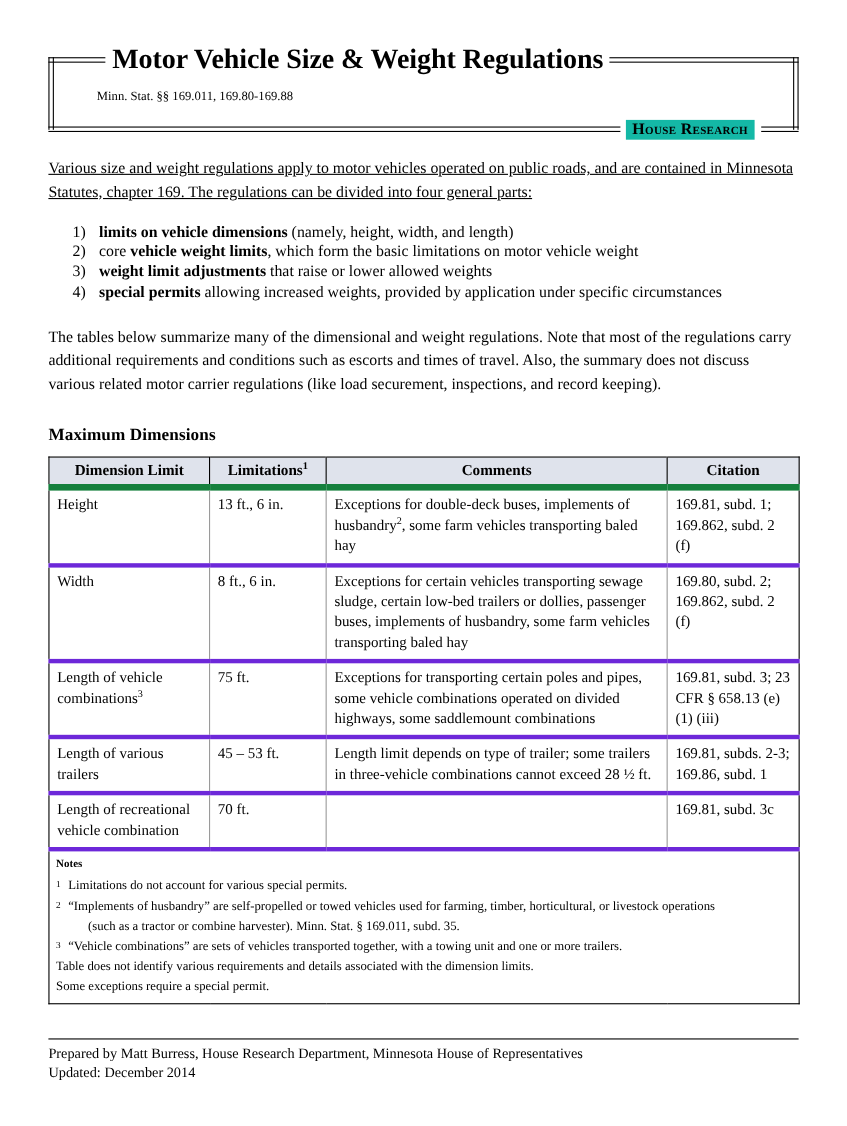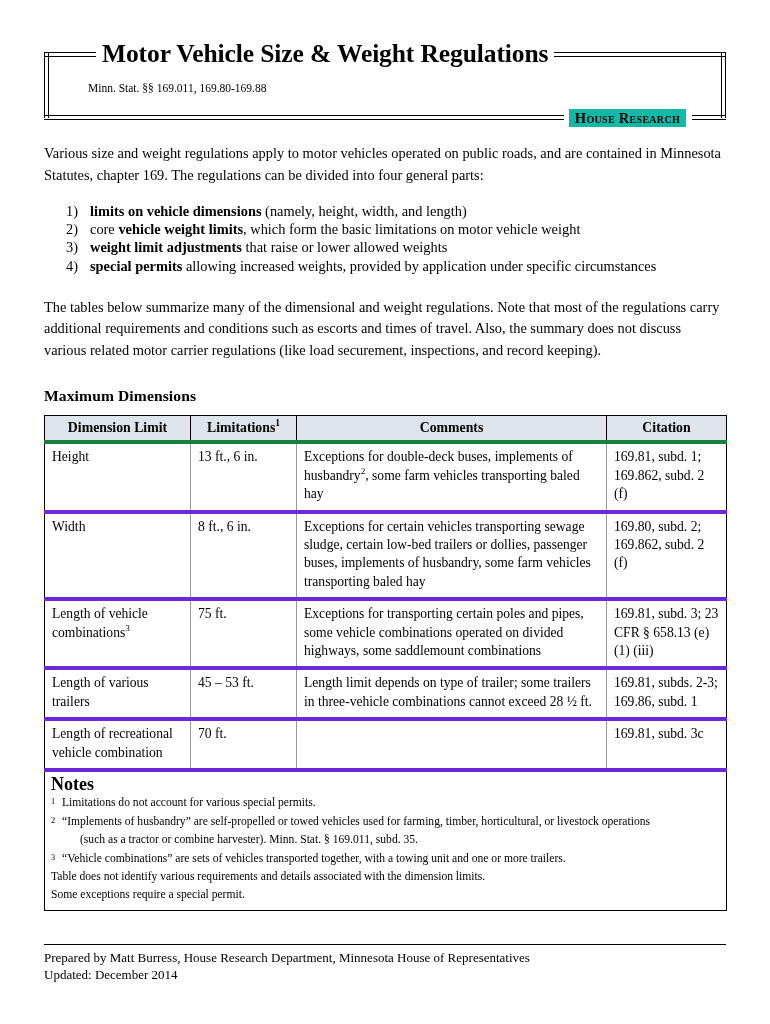--- a/index.html
+++ b/index.html
@@ -105,20 +105,21 @@
     padding: 0 6px;
     line-height: 18px;
   }
 
   
   .intro {
     margin-top: 23px;
     font-size: 14.4px;
     line-height: 21.5px;
     text-align: left;
+    text-decoration: underline;
   }
   ol.parts {
     margin: 16px 0 0 0;
     padding: 0;
     list-style: none;
     font-size: 14.4px;
     line-height: 18.2px;
   }
   ol.parts li {
     position: relative;
@@ -150,21 +151,21 @@
     font-size: 13.6px;
     table-layout: fixed;
   }
   table.dims thead th {
     background: #dfe3ec;
     font-weight: bold;
     font-size: 13.8px;
     text-align: center;
     padding: 4px 6px 4px 6px;
     border-right: 1px solid #000;
-    border-bottom: 4px solid #15803d;
+    border-bottom: 6px solid #15803d;
     vertical-align: middle;
     line-height: 16px;
   }
   table.dims thead th:last-child { border-right: none; }
   table.dims tbody td {
     padding: 4px 7px 6px 7px;
     border-right: 1px solid #9a9a9a;
     border-bottom: 4px solid #6d28d9;
     vertical-align: top;
     line-height: 18.4px;
@@ -179,21 +180,21 @@
 
   
   .notes-cell {
     border-top: 2px solid #000 !important;
     padding: 3px 6px 5px 6px !important;
     font-size: 11.6px;
     line-height: 14.6px;
   }
   .notes-title {
     font-weight: bold;
-    font-size: 18px;
+    font-size: 10px;
     margin-bottom: 1px;
   }
   .note-line { position: relative; padding-left: 11px; }
   .note-line .marker {
     position: absolute;
     left: 0; top: -1px;
     font-size: 8.4px;
     vertical-align: super;
   }
   .note-cont { padding-left: 18px; }

